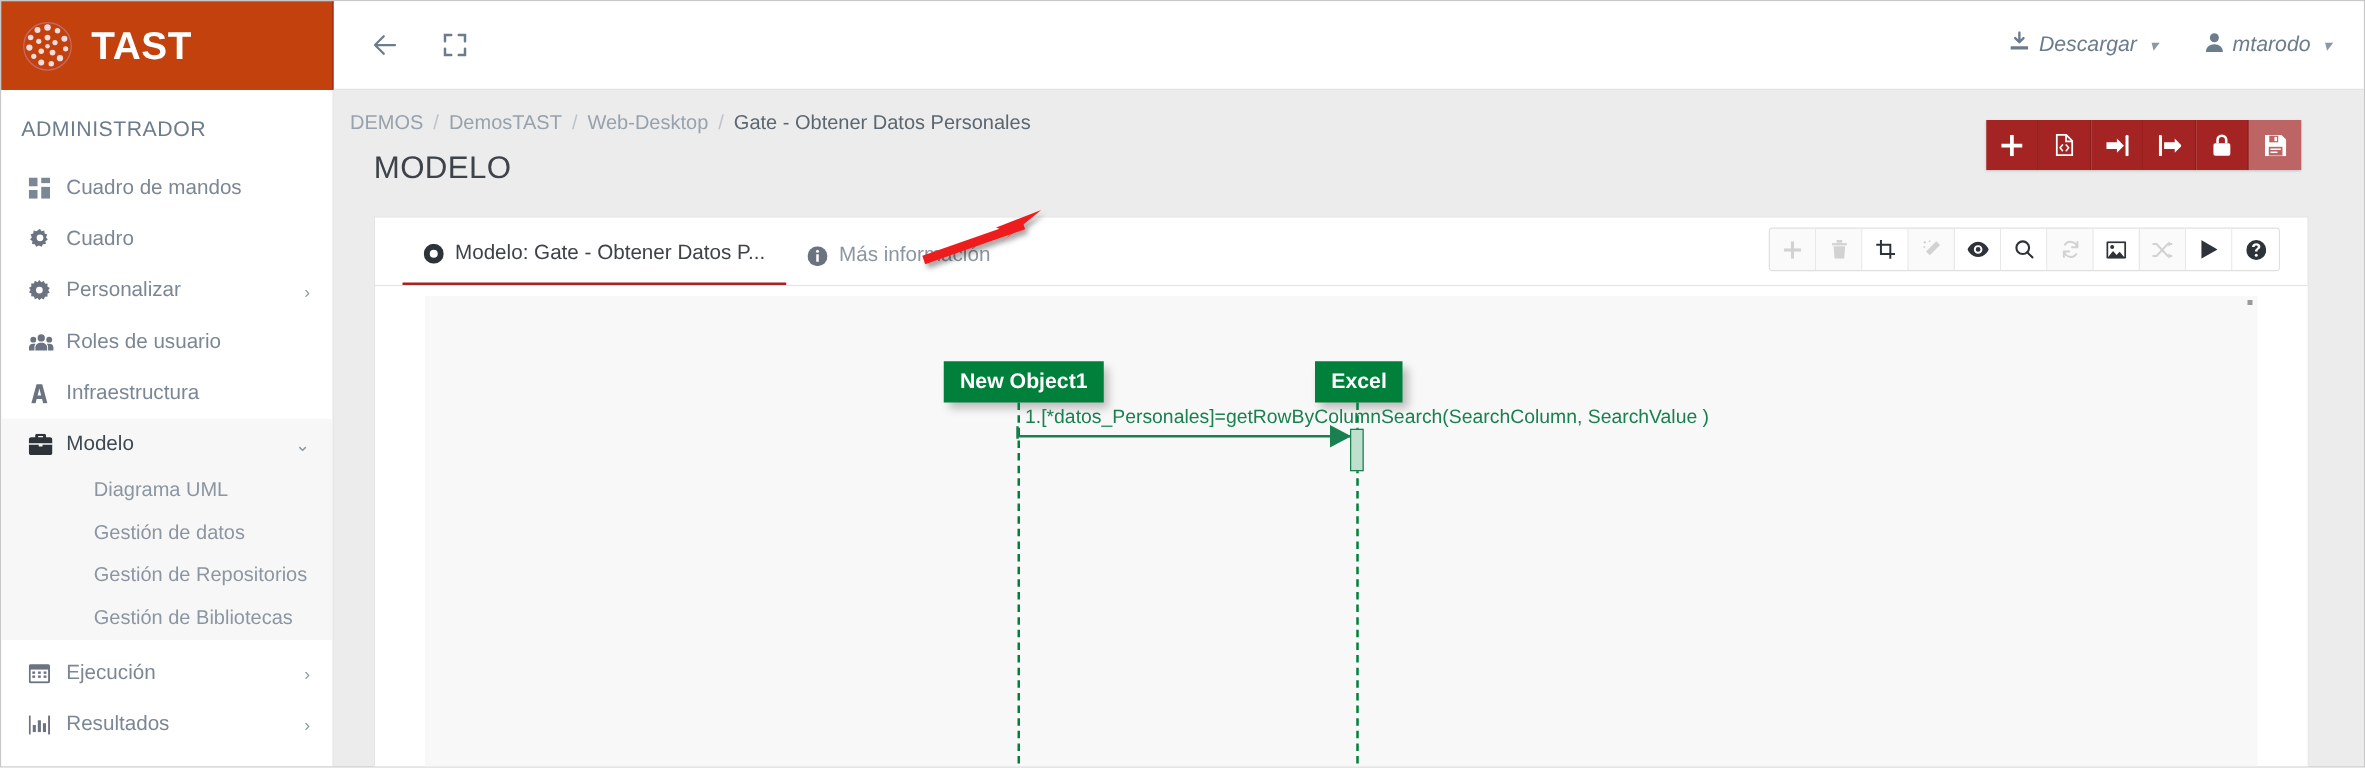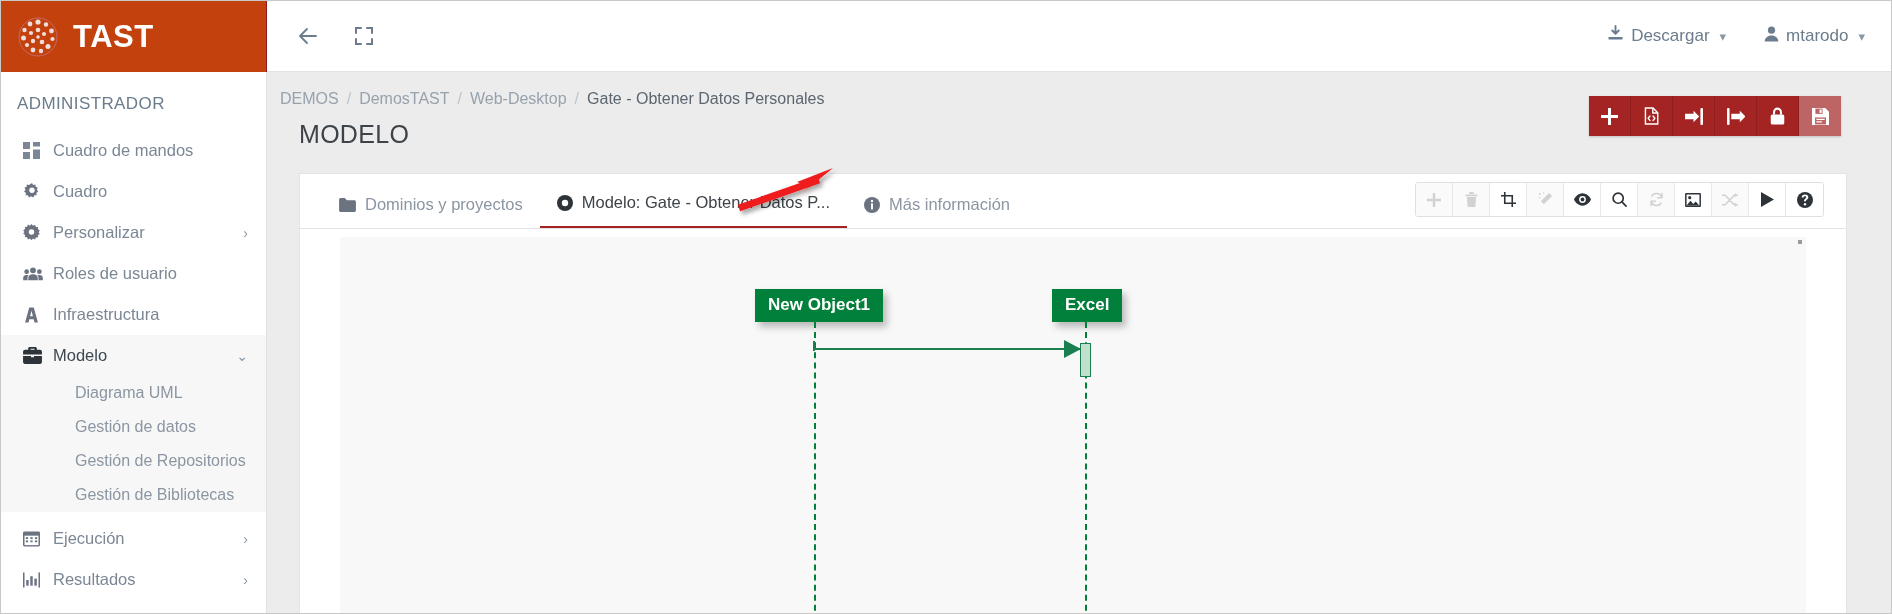--- a/index.html
+++ b/index.html
@@ -29,21 +29,21 @@
     flex: 1; background: #fff; display: flex; align-items: center;
     padding: 0 26px 0 20px; border-bottom: 1px solid #e3e3e3;
   }
   .nav-btn {
     width: 42px; height: 42px; display: flex; align-items: center;
     justify-content: center; color: #6b7280; cursor: pointer;
   }
   .topbar-spacer { flex: 1; }
   .top-link {
     display: flex; align-items: center; gap: 7px; color: #6b7c8c;
-    font-size: 17px; margin-left: 38px; cursor: pointer; white-space: nowrap;
+    font-size: 17px; margin-left: 38px; cursor: pointer; white-space: nowrap; font-style: italic;
   }
   .caret { font-size: 13px; color: #8a99a6; margin-left: 3px; }
 
   
   .body-row { flex: 1; display: flex; min-height: 0; }
 
   
   .sidebar {
     width: 266px; flex: 0 0 266px; background: #fff;
     border-right: 1px solid #e0e0e0; overflow: hidden;
@@ -411,28 +411,20 @@
               <rect x="4.6" y="11.4" width="8.8" height="1.3" fill="#fff"></rect>
               <rect x="4.6" y="14" width="6" height="1.3" fill="#fff"></rect>
             </svg>
           </div>
         </div>
       </div>
 
       <div class="card">
 
         <div class="tabs">
-          <div class="tab">
-            <span class="tab-ico">
-              <svg width="17" height="14" viewBox="0 0 18 15" fill="#6b7280">
-                <path d="M0 1.6C0 .7.7 0 1.6 0h4.6l2.1 2.4H16.4c.9 0 1.6.7 1.6 1.6v9.4c0 .9-.7 1.6-1.6 1.6H1.6C.7 15 0 14.3 0 13.4z"></path>
-              </svg>
-            </span>
-            <span>Dominios y proyectos</span>
-          </div>
           <div class="tab active">
             <span class="tab-ico">
               <svg width="16" height="16" viewBox="0 0 16 16" fill="#2d3338">
                 <circle cx="8" cy="8" r="8"></circle>
                   <circle cx="8" cy="8" r="3.2" fill="#fff"></circle>
               </svg>
             </span>
             <span>Modelo: Gate - Obtener Datos P...</span>
           </div>
           <div class="tab">
@@ -530,20 +522,21 @@
             <div class="lifeline-head" style="left:415px; top:52px; background:#00803b;">
               <span>New Object1</span>
             </div>
             <div class="lifeline-dash" style="left:474px; top:85px; height:400px; border-left-color:#00803b;"></div>
 
             <div class="lifeline-head" style="left:712px; top:52px; background:#00803b;">
               <span>Excel</span>
             </div>
             <div class="lifeline-dash" style="left:745px; top:85px; height:400px; border-left-color:#00803b;"></div>
 
+            <div class="msg-text" style="left:480px; top:88px; color:#1a8050;">1.[*datos_Personales]=getRowByColumnSearch(SearchColumn, SearchValue  )</div>
             <div class="msg-line" style="left:474px; top:111px; width:275px; background:#1a8050;"></div>
             <div class="msg-tick" style="left:473px; top:104px; height:10px; background:#1a8050;"></div>
             <div class="msg-arrow" style="left:724px; top:103px; border-left:17px solid #1a8050;"></div>
             <div class="activation" style="left:740px; top:106px; height:34px; background:#bfe0cc; border-color:#1a8050;"></div>
 
           </div>
         </div>
       </div>
 
       <div class="annot">

